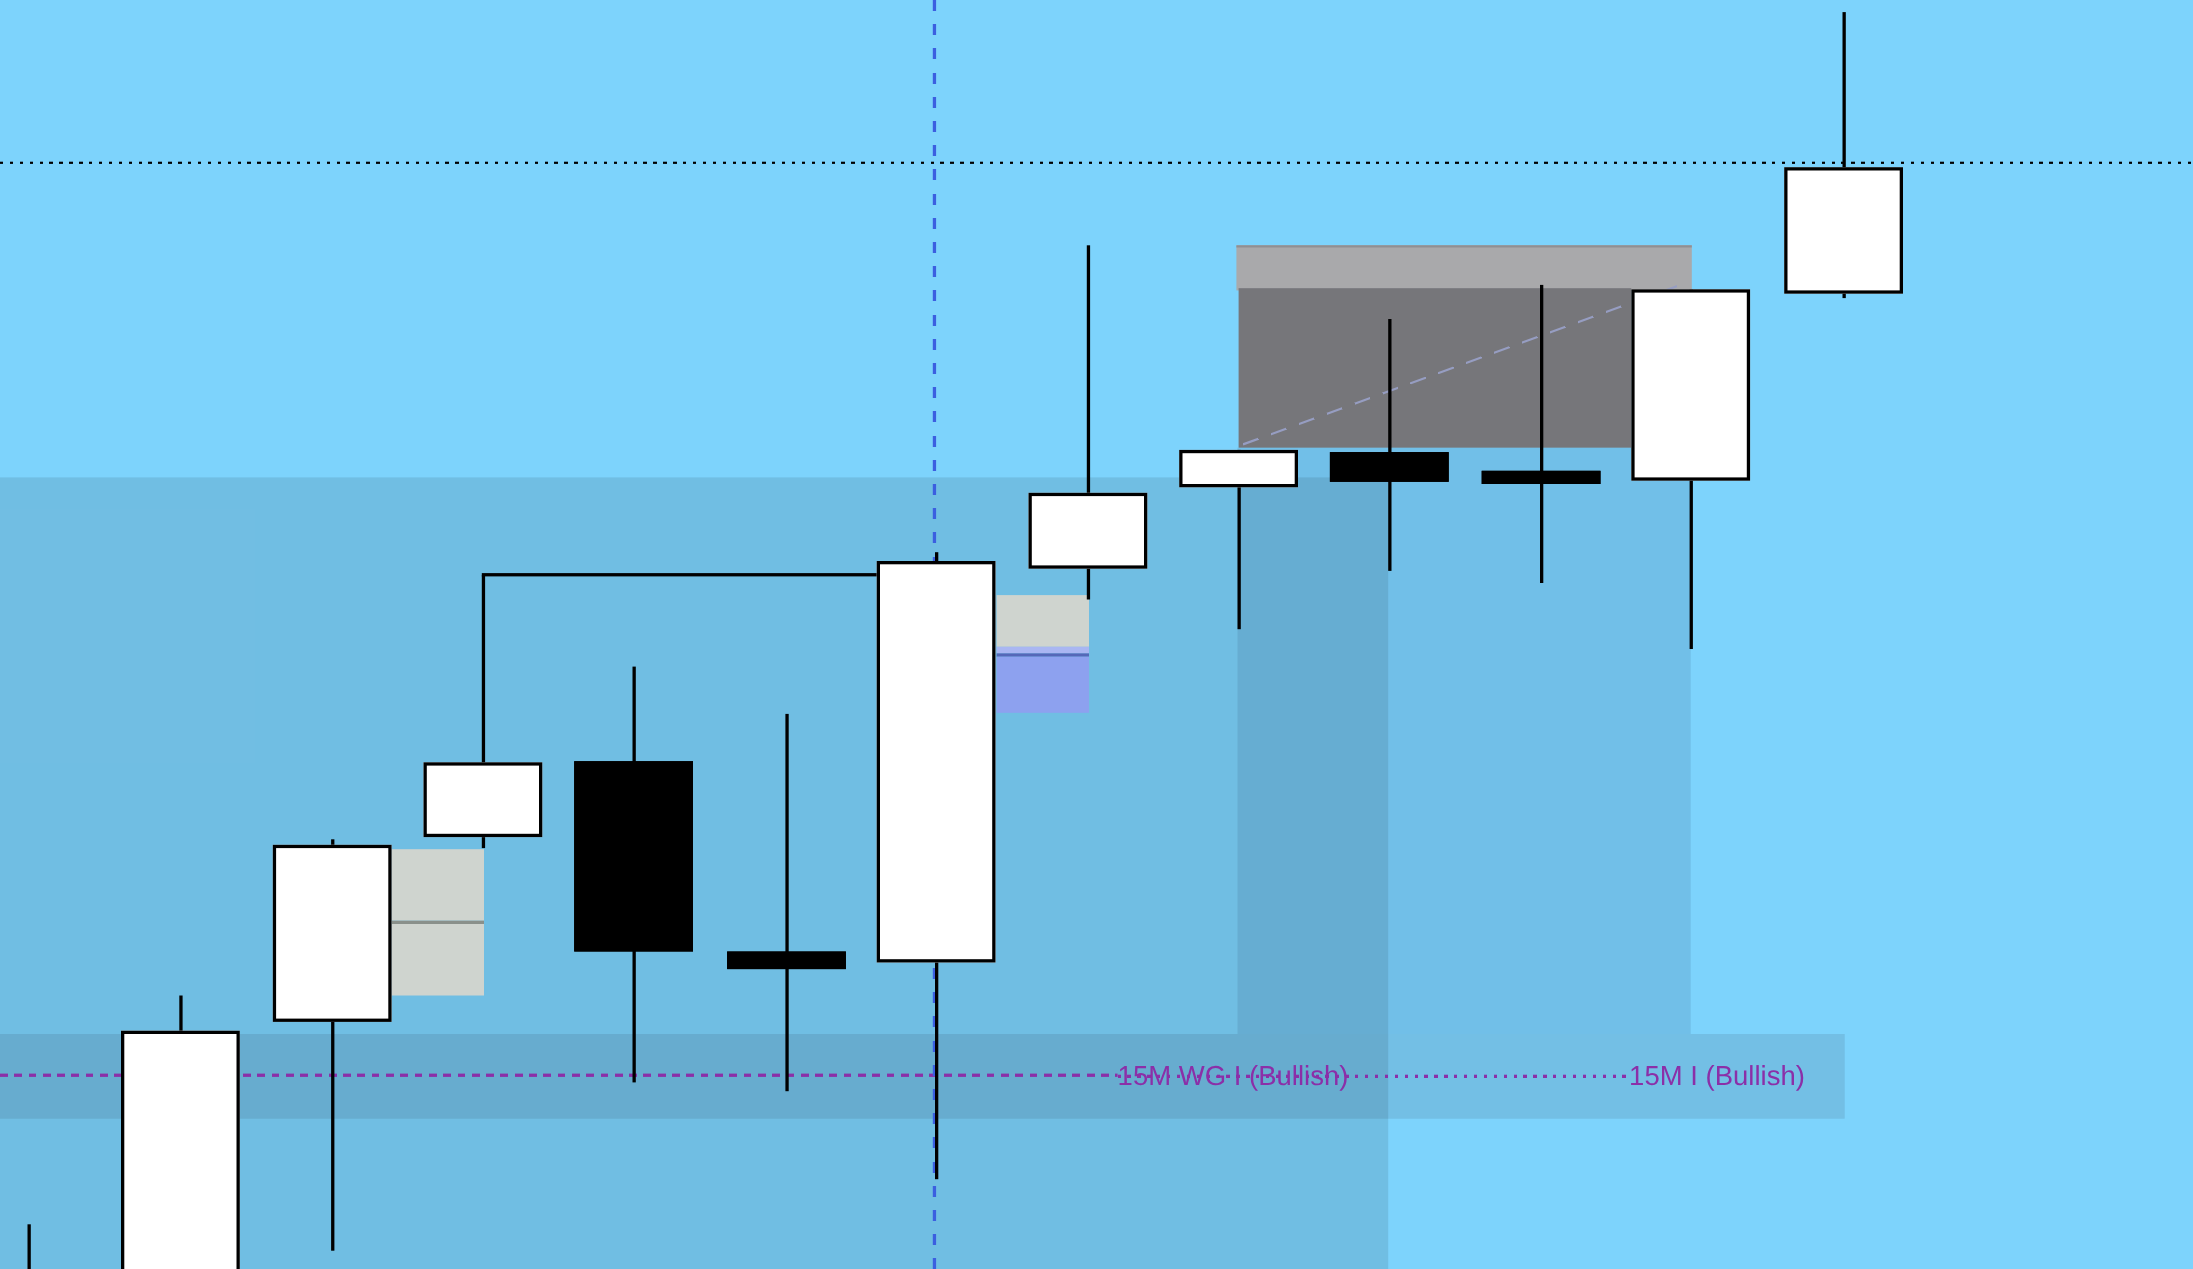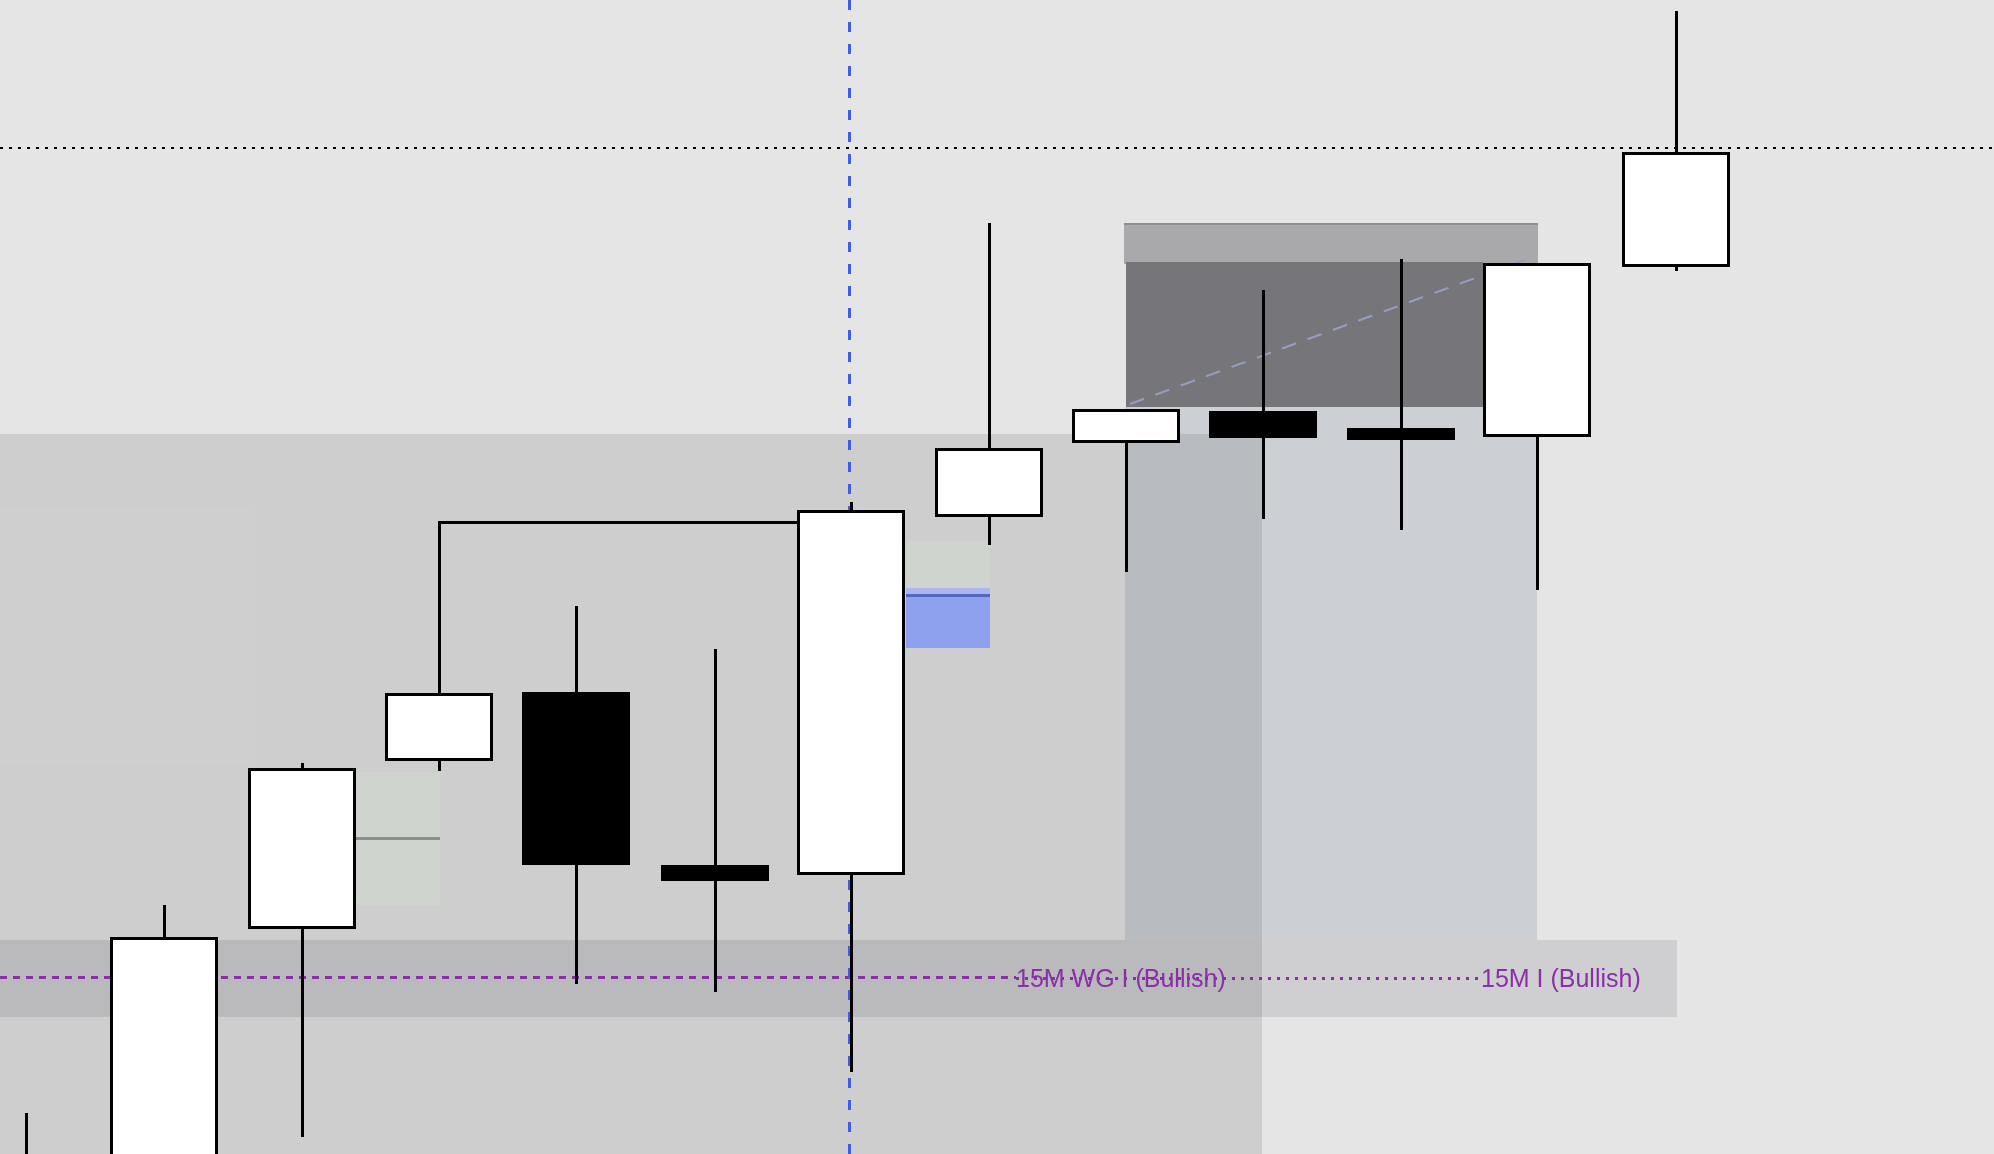--- a/index.html
+++ b/index.html
@@ -1,19 +1,19 @@
 <!DOCTYPE html>
 <html><head>
 <meta charset="utf-8">
 <style>
   html,body{margin:0;padding:0;background:#fff;}
   #chart{
     position:relative;
     width:1994px;height:1154px;
-    background:#e5e5e5;
+    background:#7dd3fc;
     overflow:hidden;
     font-family:"Liberation Sans", sans-serif;
   }
   #chart .abs{position:absolute;}
   .indicator-label{
     position:absolute;
     height:34px;line-height:34px;
     font-size:25px;
     white-space:nowrap;
   }

